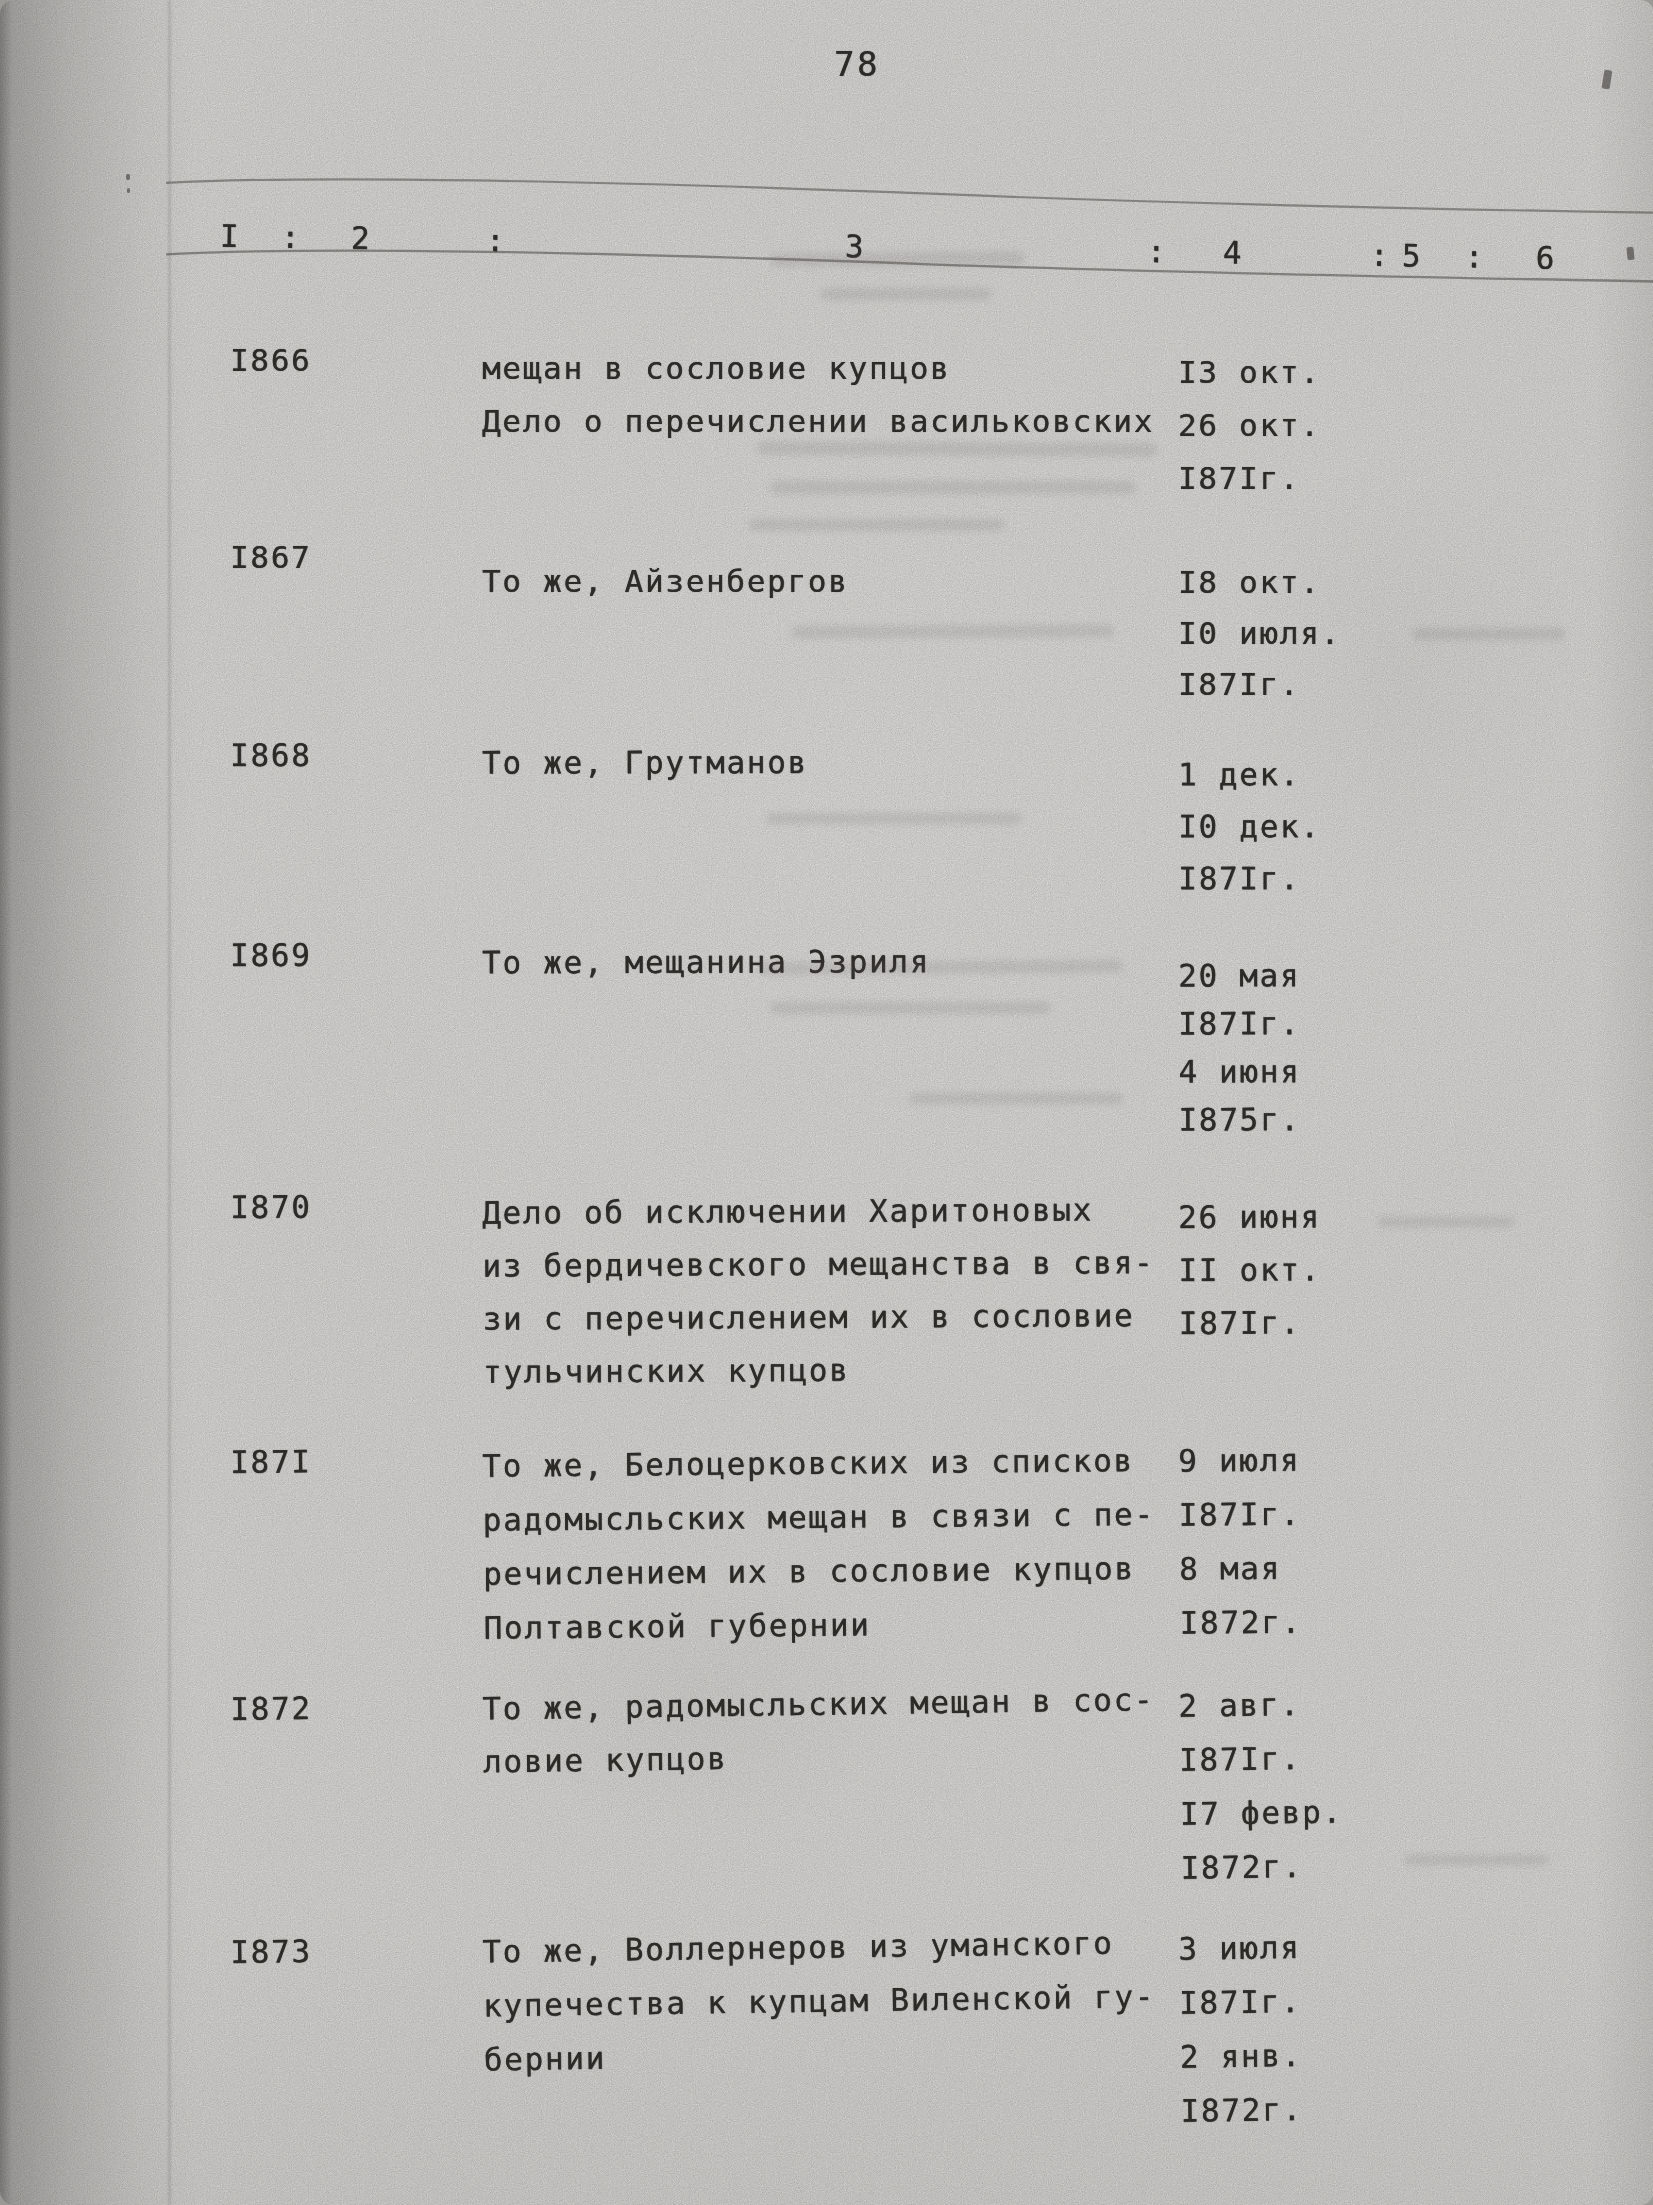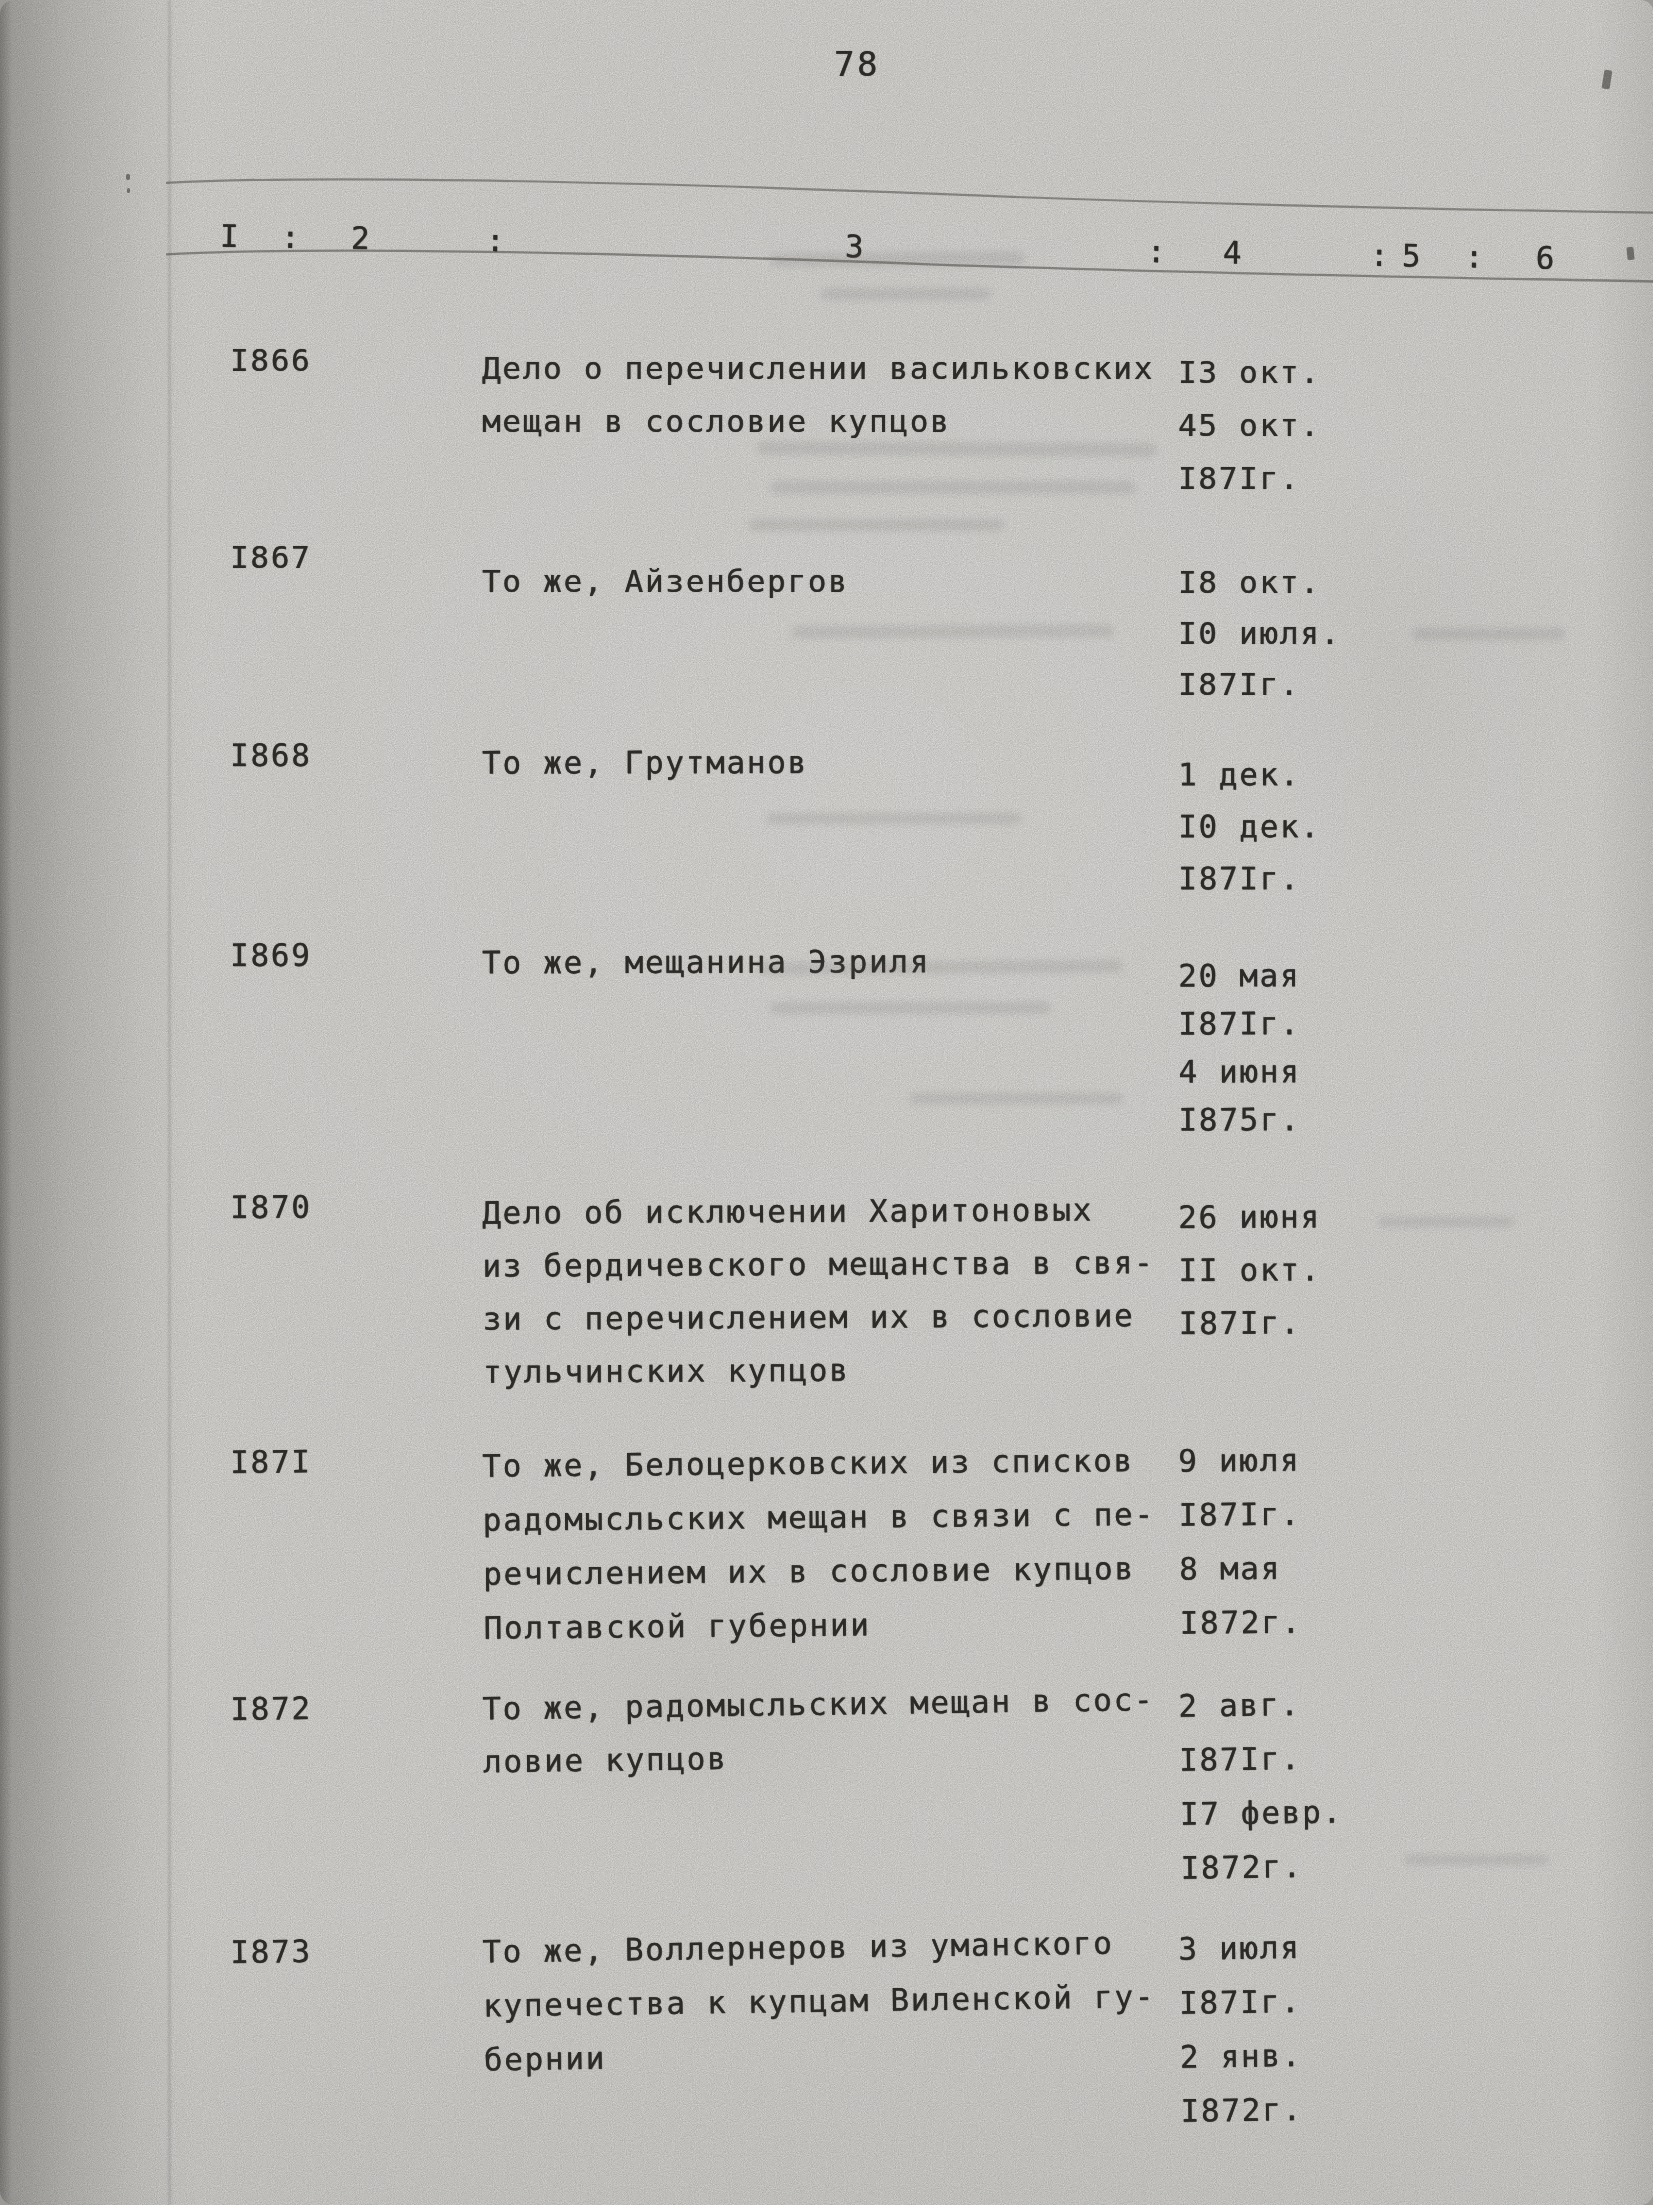--- a/index.html
+++ b/index.html
@@ -84,26 +84,26 @@
     <span class="txt" style="left:1223px">4</span>
     <span class="txt" style="left:1370px">:</span>
     <span class="txt" style="left:1402px">5</span>
     <span class="txt" style="left:1465px">:</span>
     <span class="txt" style="left:1536px">6</span>
   </div>
 
   <div class="row" style="top:342px;">
     <div class="txt num">I866</div>
     <div class="desc" style="top:0px">
+      <div class="txt">мещан в сословие купцов</div>
       <div class="txt">Дело о перечислении васильковских</div>
-      <div class="txt">мещан в сословие купцов</div>
     </div>
     <div class="dates" style="top:4.3px;line-height:53px">
       <div class="txt">I3 окт.</div>
-      <div class="txt">45 окт.</div>
+      <div class="txt">26 окт.</div>
       <div class="txt">I87Iг.</div>
     </div>
   </div>
 
   <div class="row" style="top:539px;">
     <div class="txt num">I867</div>
     <div class="desc" style="top:16px">
       <div class="txt">То же, Айзенбергов</div>
     </div>
     <div class="dates" style="top:18px;line-height:51px">

